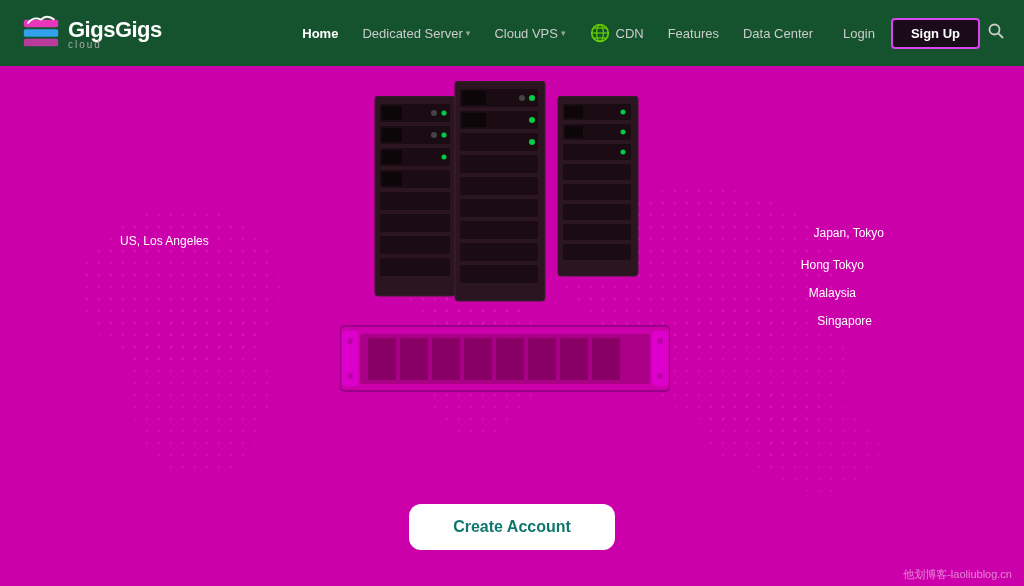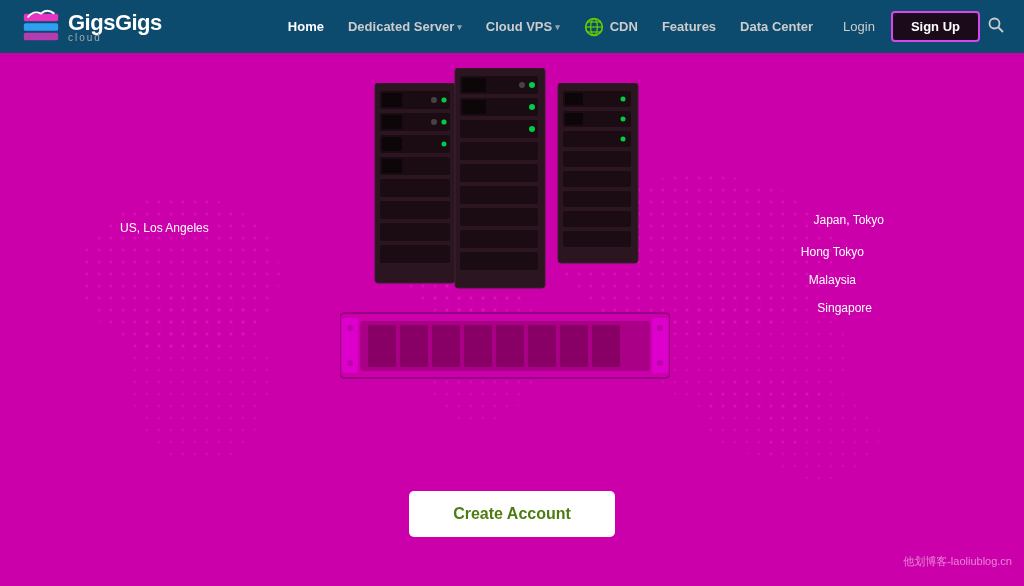--- a/index.html
+++ b/index.html
@@ -7,25 +7,25 @@
       font-family: 'Segoe UI', Arial, sans-serif;
       background: #cc00aa;
       width: 1024px;
       height: 586px;
       overflow: hidden;
       position: relative;
     }
 
     
     .navbar {
-      background: #0c4a6e;
+      background: #14532d;
       display: flex;
       align-items: center;
       padding: 0 20px;
-      height: 53px;
+      height: 66px;
       position: relative;
       z-index: 10;
     }
     .logo-area {
       display: flex;
       align-items: center;
       gap: 6px;
       margin-right: auto;
     }
     .logo-icon {
@@ -54,21 +54,20 @@
     }
     .nav-links li a {
       color: #ccc;
       text-decoration: none;
       font-size: 13px;
       padding: 6px 10px;
       display: flex;
       align-items: center;
       gap: 3px;
       white-space: nowrap;
-      font-weight: bold;
     }
     .nav-links li a.active {
       color: white;
       font-weight: 700;
     }
     .nav-links li a .chevron {
       font-size: 9px;
       opacity: 0.7;
     }
     .cdn-icon {
@@ -154,26 +153,26 @@
       text-shadow: 0 2px 4px rgba(0,0,0,0.2);
     }
     .hero-subtitle {
       font-size: 14px;
       color: rgba(255,255,255,0.9);
       margin-bottom: 28px;
       max-width: 600px;
     }
     .btn-create {
       background: white;
-      color: #4d7c0f;
+      color: #0f766e;
       border: none;
       padding: 14px 44px;
       font-size: 16px;
       font-weight: 600;
-      border-radius: 5px;
+      border-radius: 12px;
       cursor: pointer;
       text-decoration: none;
       display: inline-block;
     }
 
     
     .watermark {
       position: absolute;
       bottom: 8px;
       right: 12px;

